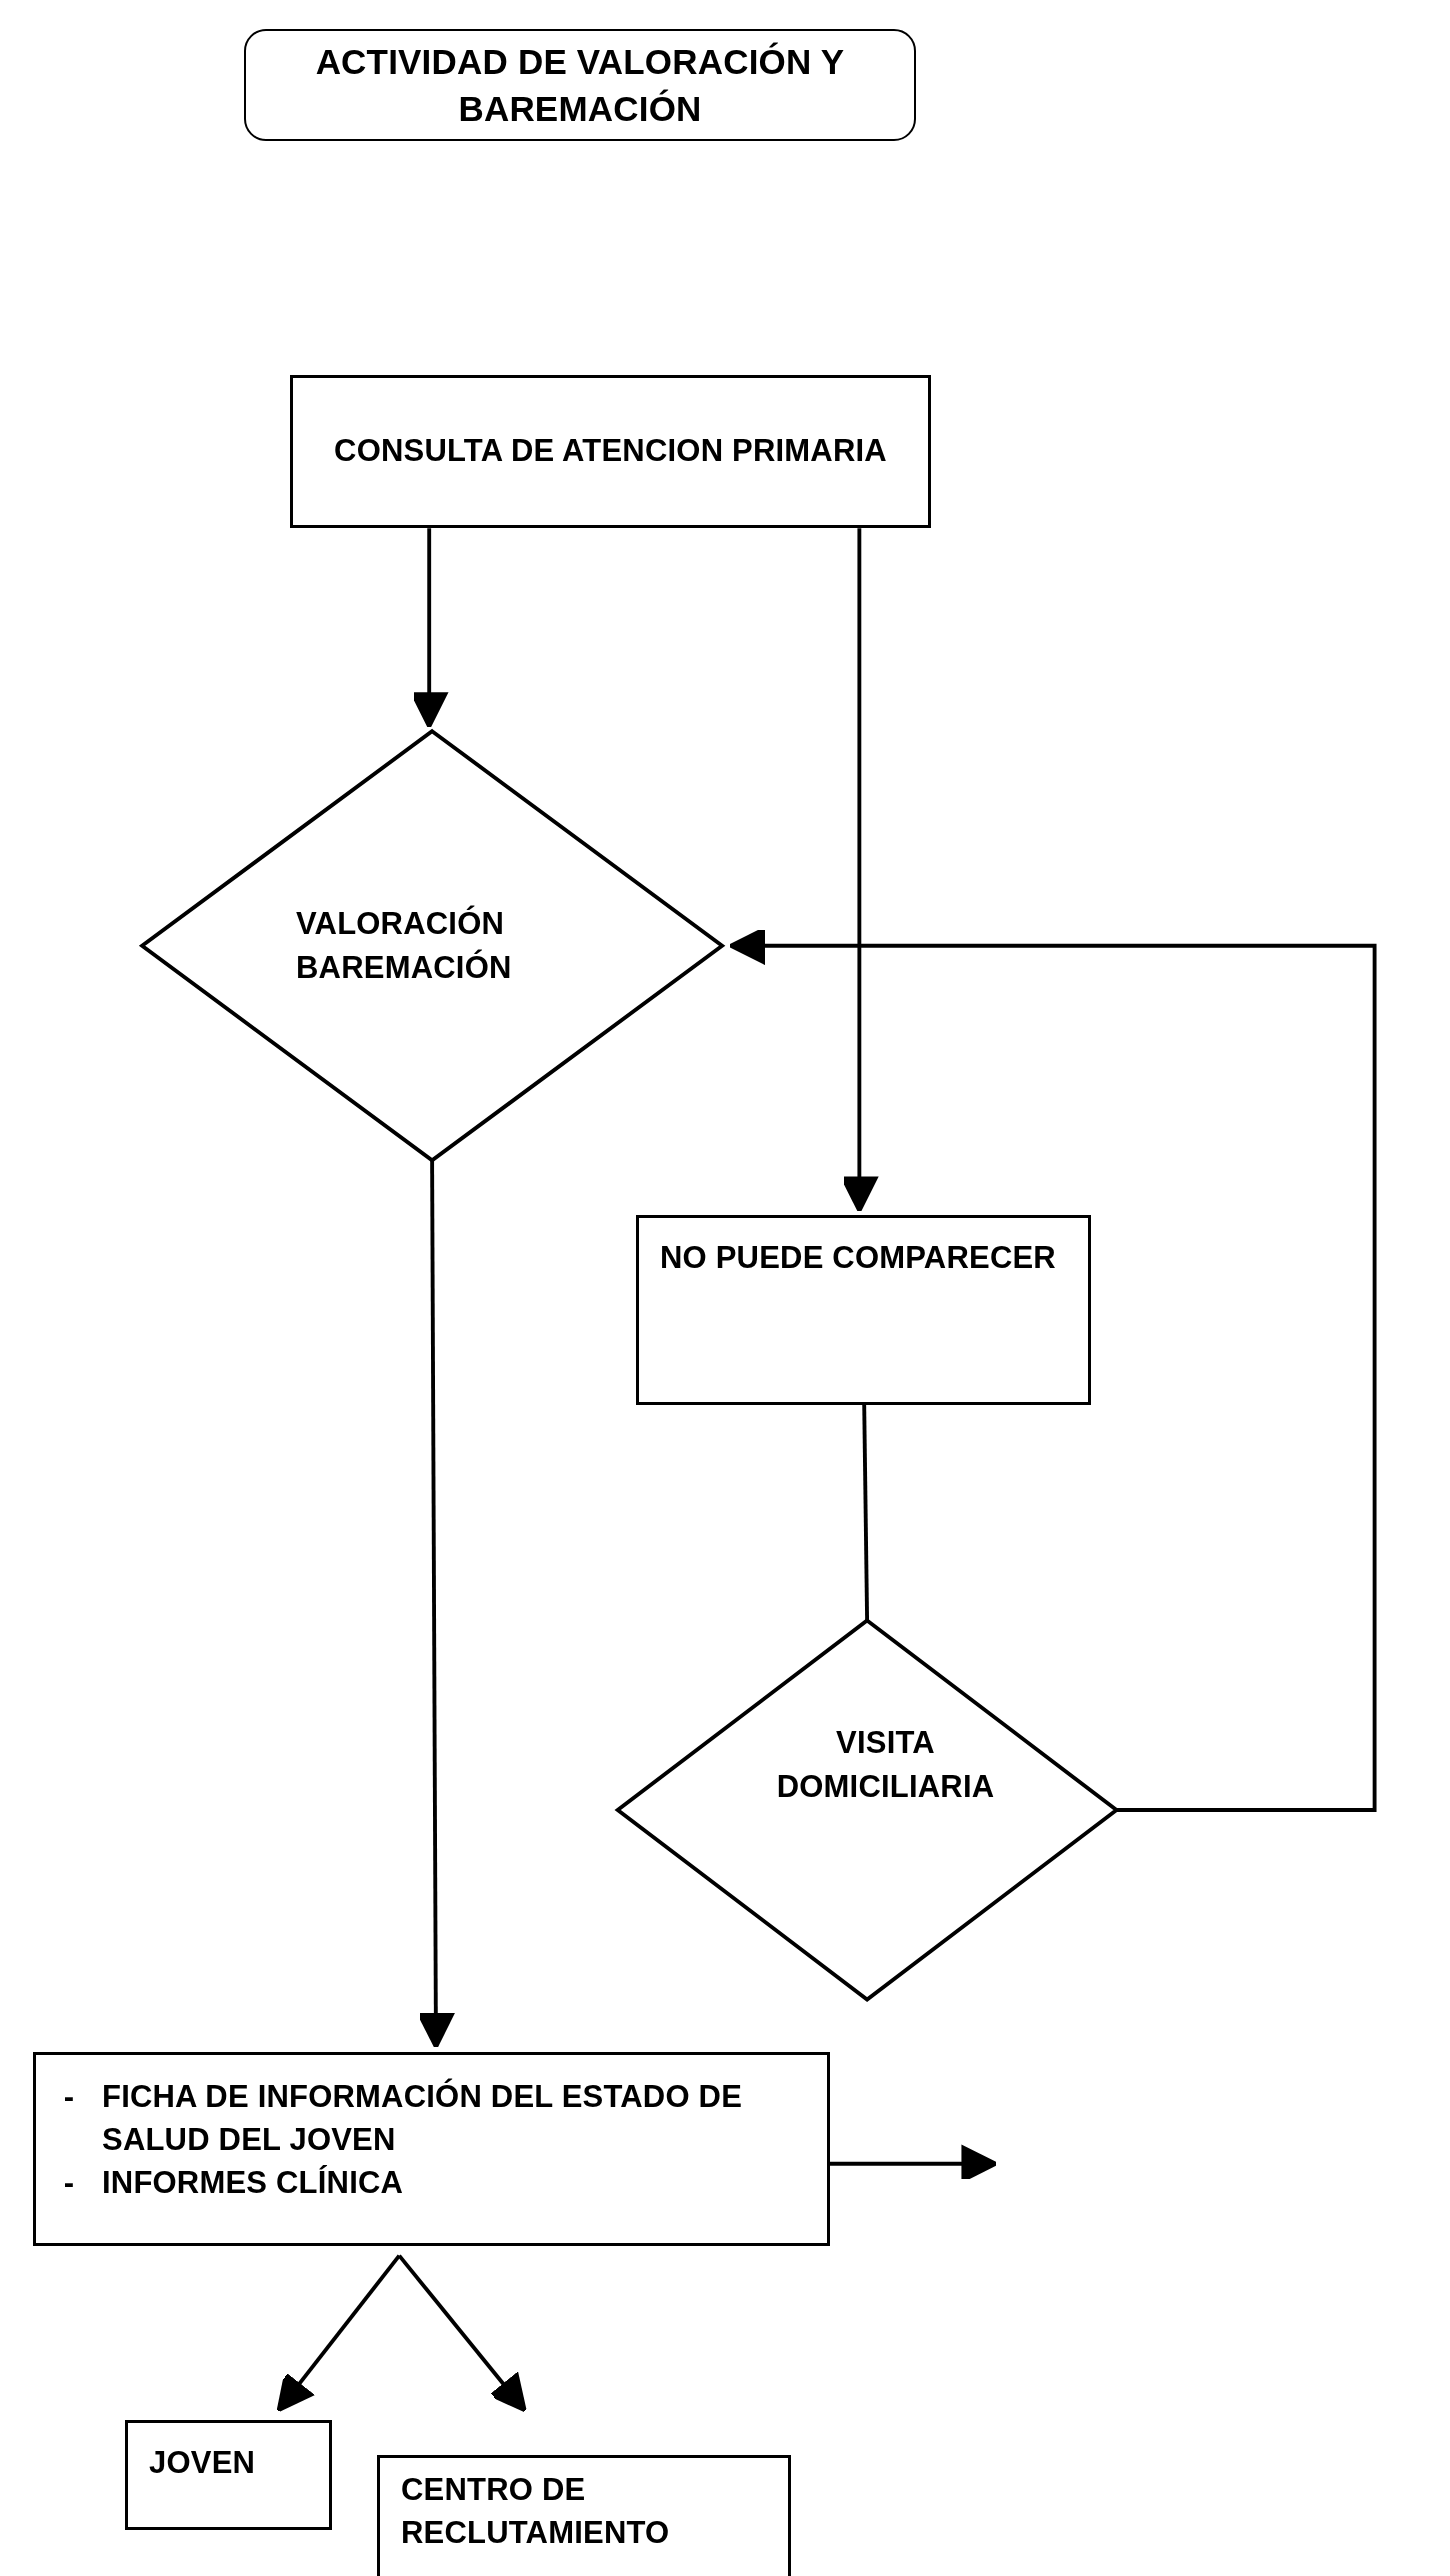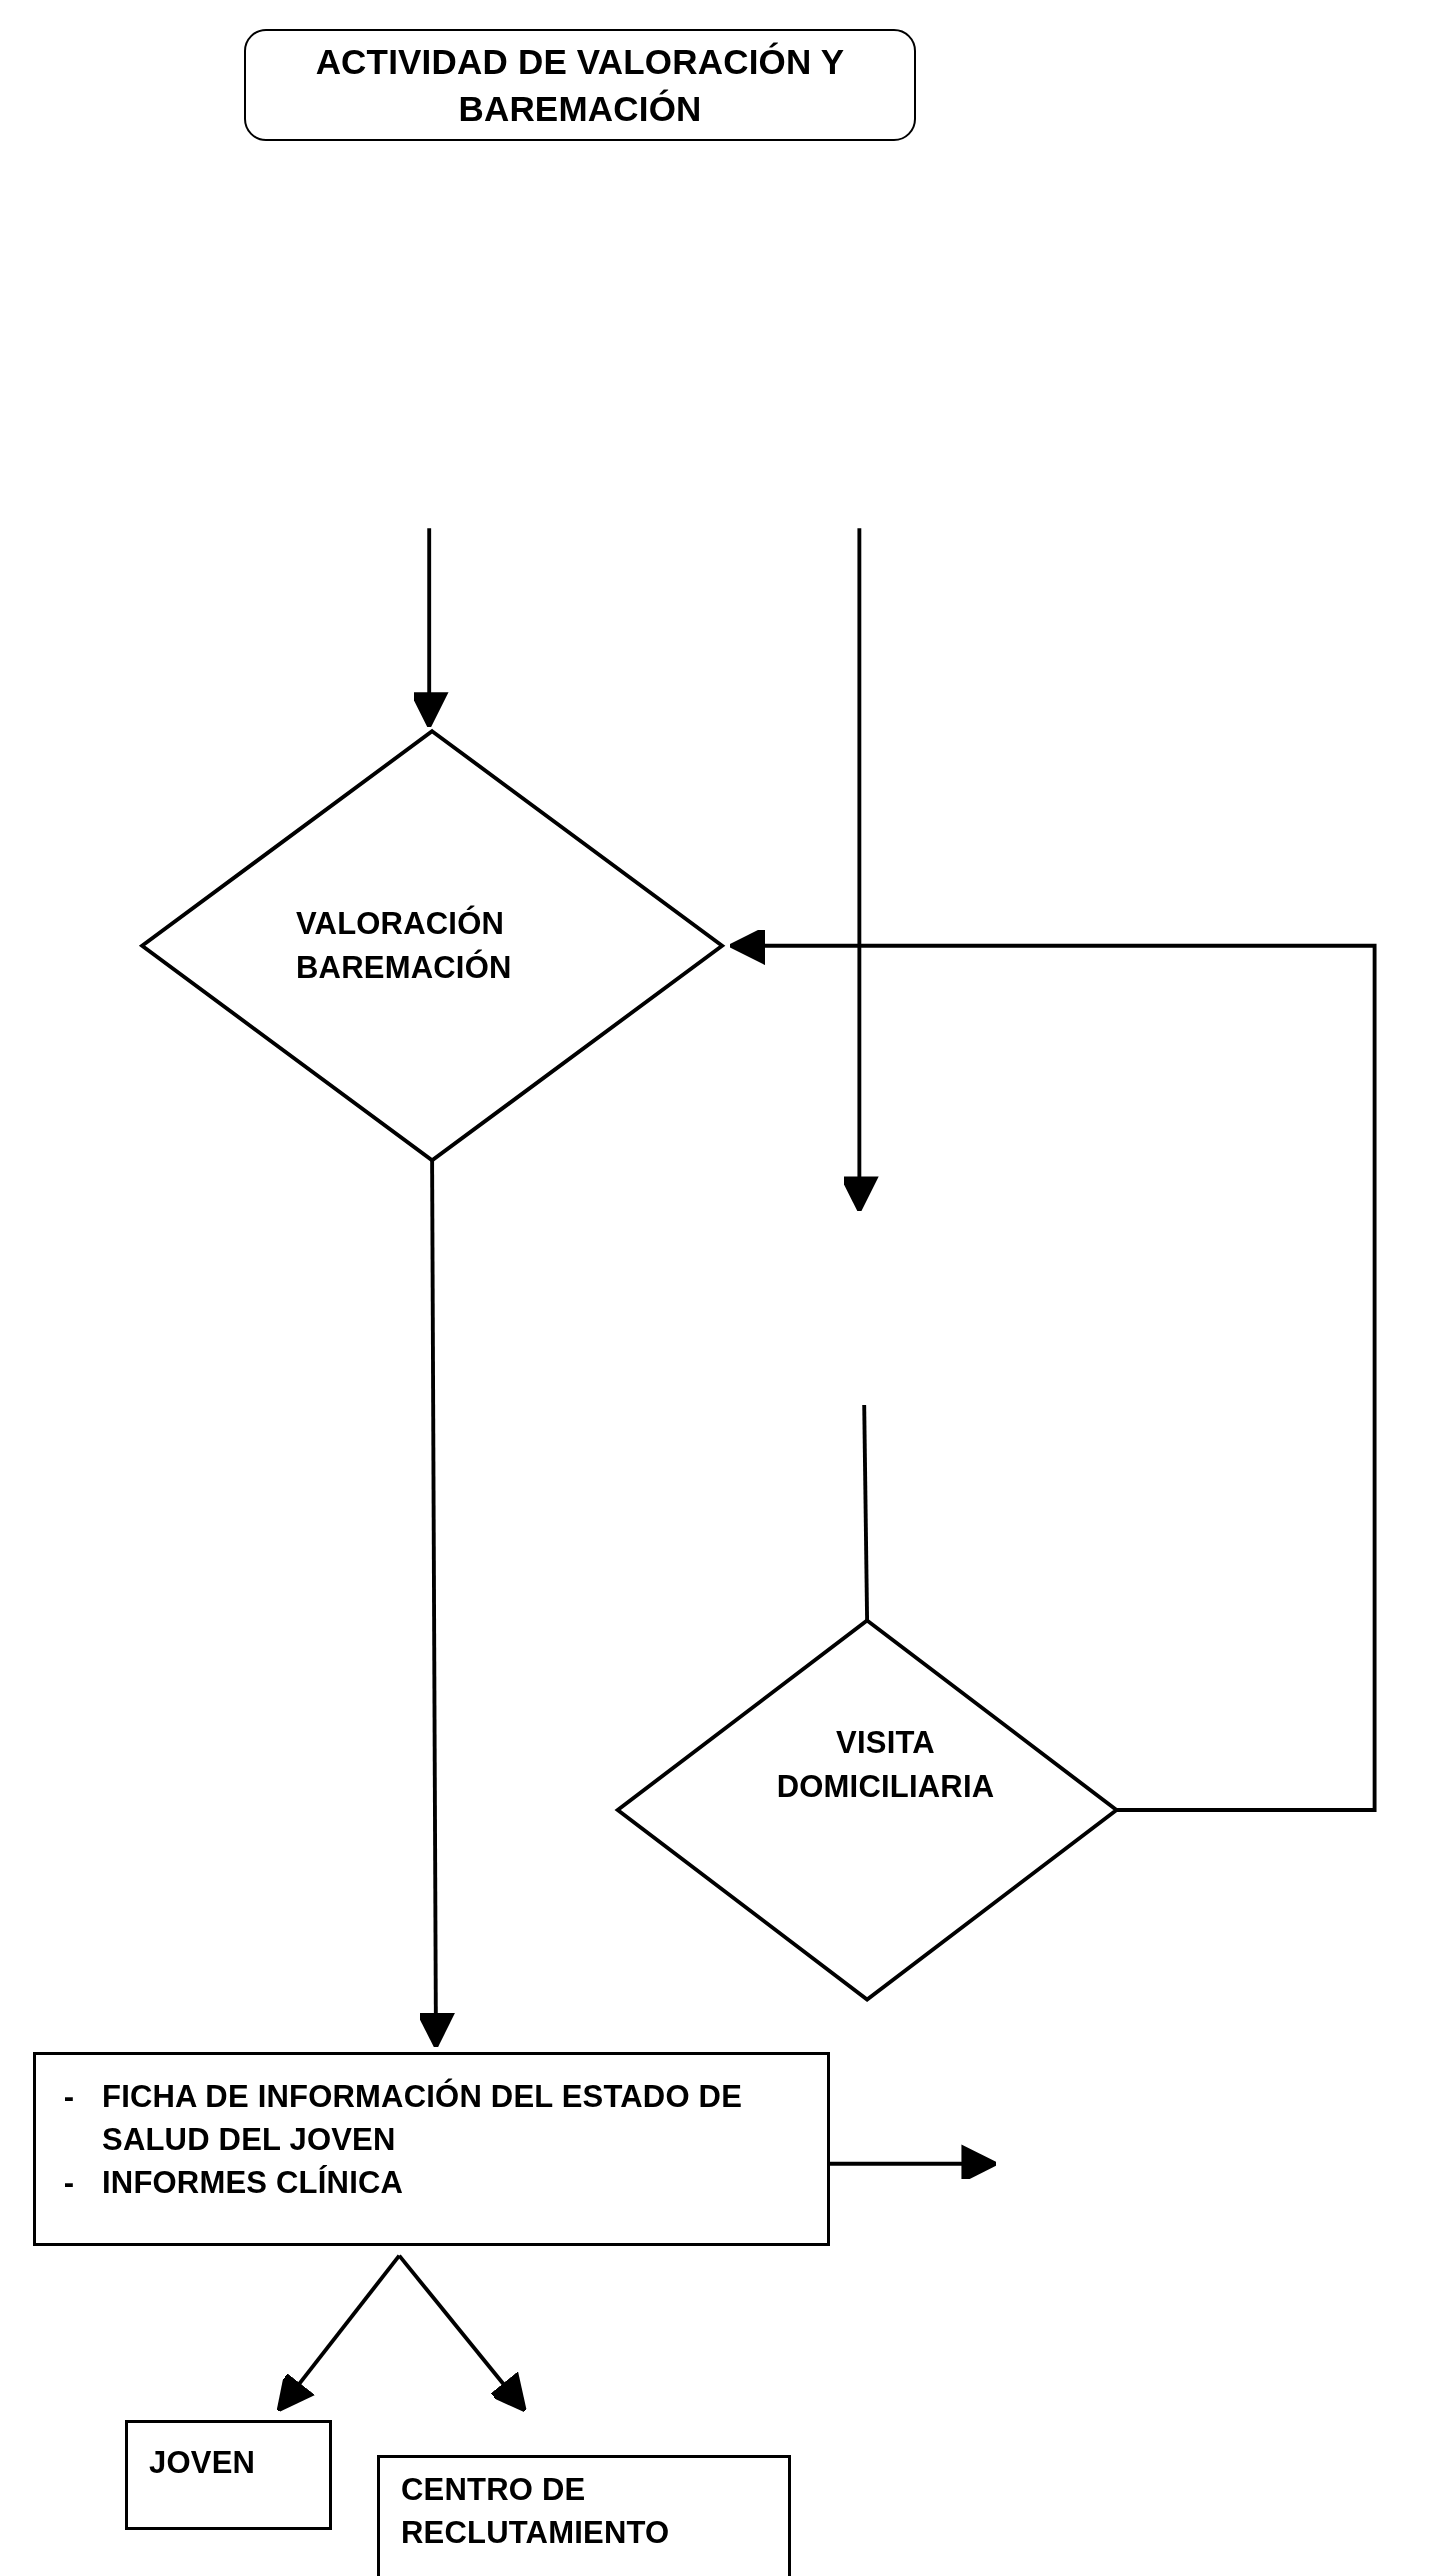--- a/index.html
+++ b/index.html
@@ -68,25 +68,31 @@
     <path d="M413,2333 L542,2492" stroke="#000" stroke-width="4" fill="none" marker-end="url(#ah)"></path>
 
     <polygon points="447,756 747,978 447,1200 147,978" fill="#ffffff" stroke="#000" stroke-width="4"></polygon>
     <polygon points="897,1676 1155,1872 897,2068 639,1872" fill="#ffffff" stroke="#000" stroke-width="4"></polygon>
   </svg>
 
   <div class="box title-box center" style="left:244px; top:29px; width:672px; height:112px;border-radius:22px;">
     <span>ACTIVIDAD DE VALORACIÓN Y BAREMACIÓN</span>
   </div>
 
+  <div class="box center" style="left:290px; top:375px; width:641px; height:153px;">
+    <span>CONSULTA DE ATENCION PRIMARIA</span>
+  </div>
 
   <div class="dlabel" style="left:296px; top:878px; width:237px;margin-top:24px;">
     <span>VALORACIÓN BAREMACIÓN</span>
   </div>
 
+  <div class="box toppad" style="left:636px; top:1215px; width:455px; height:190px;">
+    <span>NO PUEDE COMPARECER</span>
+  </div>
 
   <div class="dlabel" style="left:750px; top:1721px; width:271px;text-align:center;">
     <span>VISITA DOMICILIARIA</span>
   </div>
 
   <div class="box" style="left:33px; top:2052px; width:797px; height:194px; padding:21px 25px 0 0;">
     <div class="li">
       <span class="dash">-</span>
       <span class="txt">FICHA DE INFORMACIÓN DEL ESTADO DE SALUD DEL JOVEN</span>
     </div>

